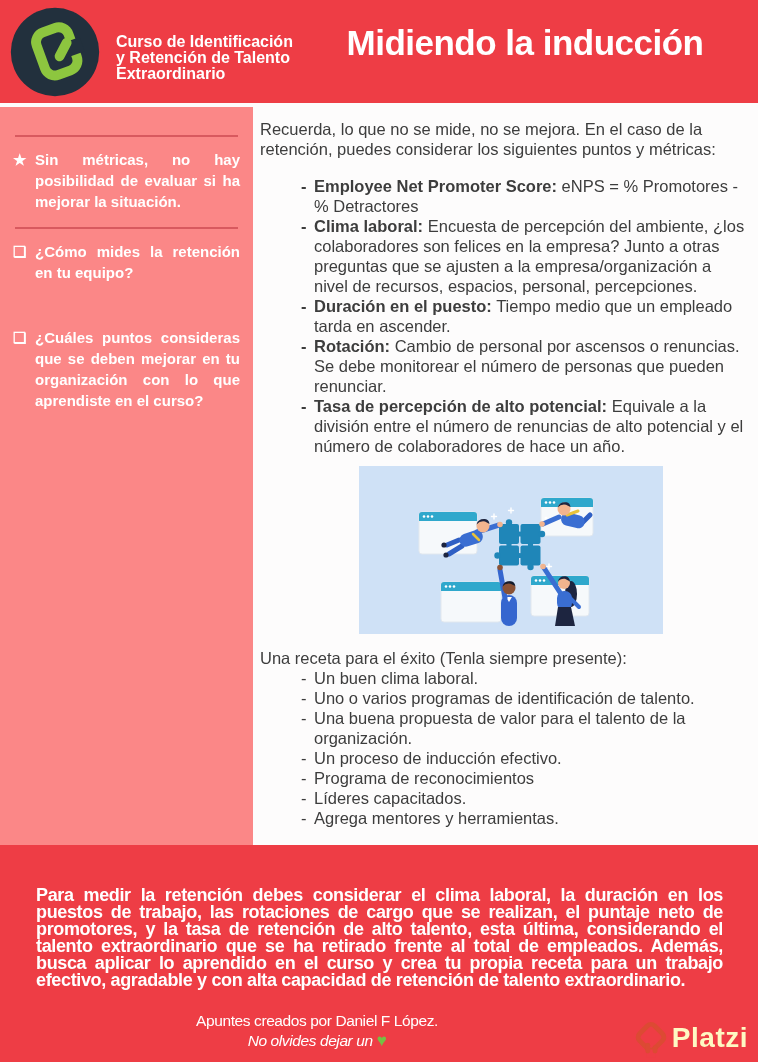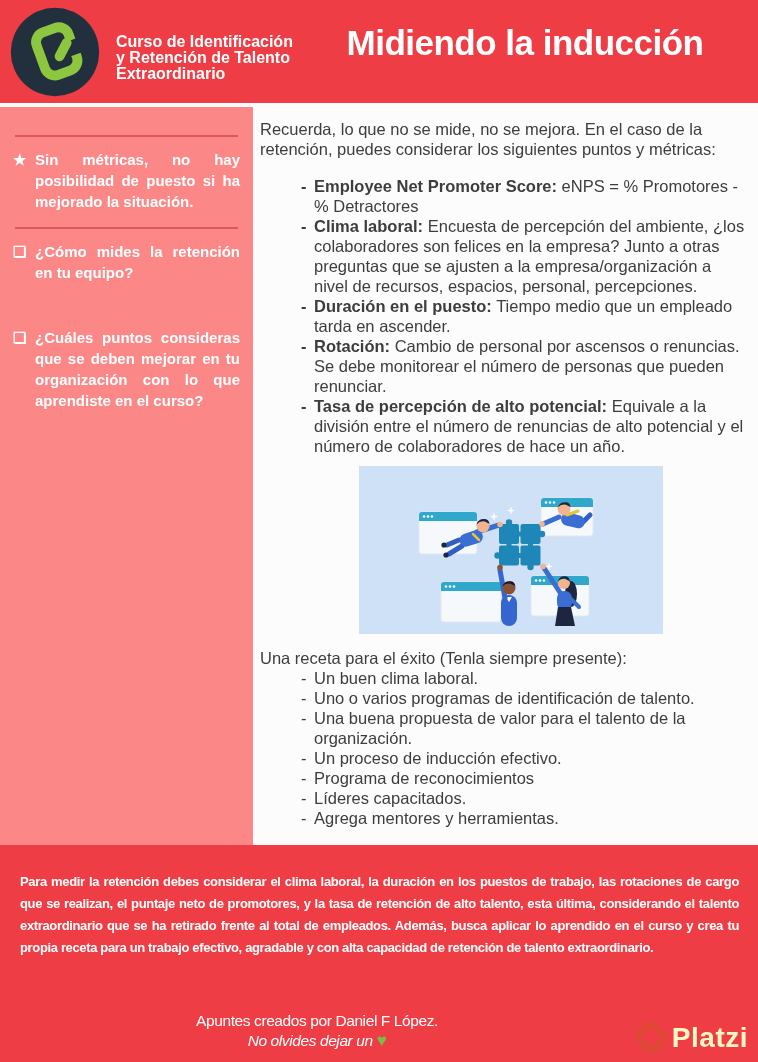--- a/index.html
+++ b/index.html
@@ -34,22 +34,22 @@
   .dash-list li{position:relative;margin:0;}
   .dash-list li::before{content:"-";position:absolute;left:-13px;top:0;font-weight:bold;}
   .dash-list .term{font-weight:bold;}
   .recipe{margin-top:0;}
   .recipe li::before{font-weight:normal;}
   .illustration{margin:10px 0 0 99px;width:304px;height:168px;}
   .recipe-title{margin-top:14px !important;}
 
   
   .summary-band{position:absolute;left:0;top:845px;width:758px;height:217px;background:#ee3d45;color:#ffffff;}
-  .summary{position:absolute;left:20px;right:19px;top:26px;margin:0;font-weight:bold;
-    font-size:13px;line-height:22px;letter-spacing:-0.35px;text-align:justify;}
+  .summary{position:absolute;left:20px;right:19px;top:26px;margin:16px;font-weight:bold;
+    font-size:18px;line-height:17px;letter-spacing:-0.35px;text-align:justify;}
   .credit{position:absolute;left:0;top:166px;width:634px;text-align:center;}
   .credit p{margin:0;font-size:15.5px;letter-spacing:-0.4px;line-height:20px;}
   .credit .line2{font-style:italic;}
   .heart{color:#76c043;font-style:normal;font-size:17px;}
   .brand{position:absolute;right:10px;bottom:4px;display:flex;align-items:center;}
   .brand-text{font-size:28px;font-weight:bold;color:#fef9c3;letter-spacing:0.5px;}
   .brand svg{margin-right:4px;}
 </style>
 </head>
 <body>
@@ -70,21 +70,21 @@
     <div class="course-title">Curso de Identificación
 y Retención de Talento
 Extraordinario</div>
     <h1 class="page-title">Midiendo la inducción</h1>
   </header>
 
   <aside class="sidebar">
     <hr class="divider">
     <div class="side-item">
       <span class="side-icon">★</span>
-      <p>Sin métricas, no hay posibilidad de puesto si ha mejorado la situación.</p>
+      <p>Sin métricas, no hay posibilidad de evaluar si ha mejorar la situación.</p>
     </div>
     <hr class="divider second">
     <div class="side-item">
       <span class="side-icon">❏</span>
       <p>¿Cómo mides la retención en tu equipo?</p>
     </div>
     <div class="side-item third">
       <span class="side-icon">❏</span>
       <p>¿Cuáles puntos consideras que se deben mejorar en tu organización con lo que aprendiste en el curso?</p>
     </div>

